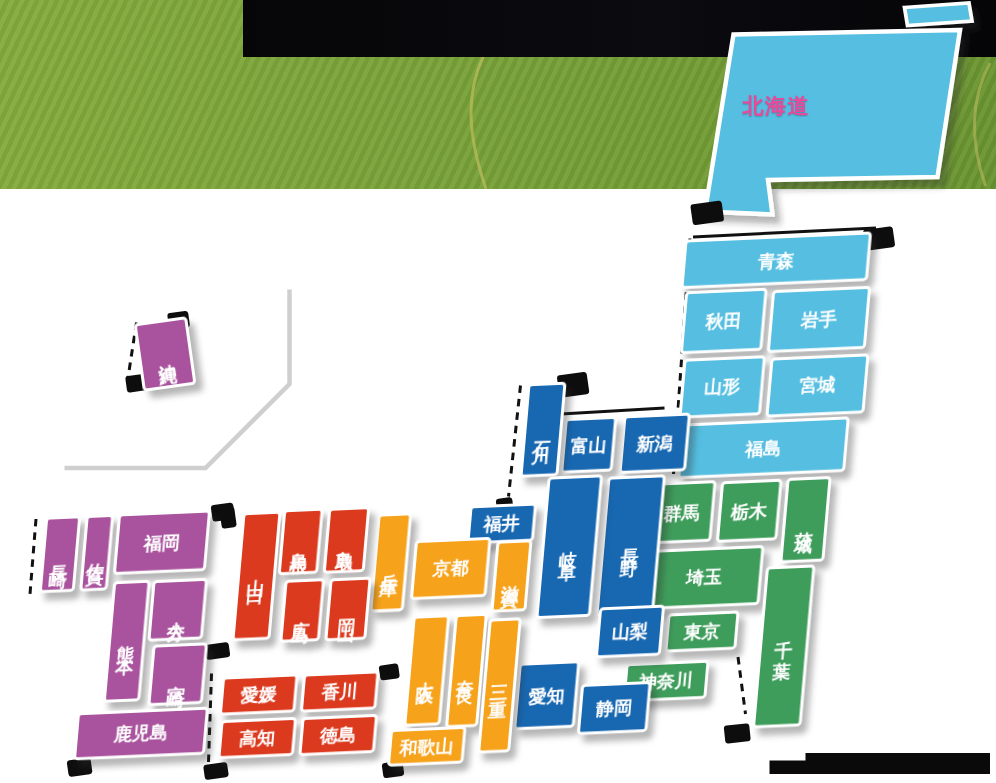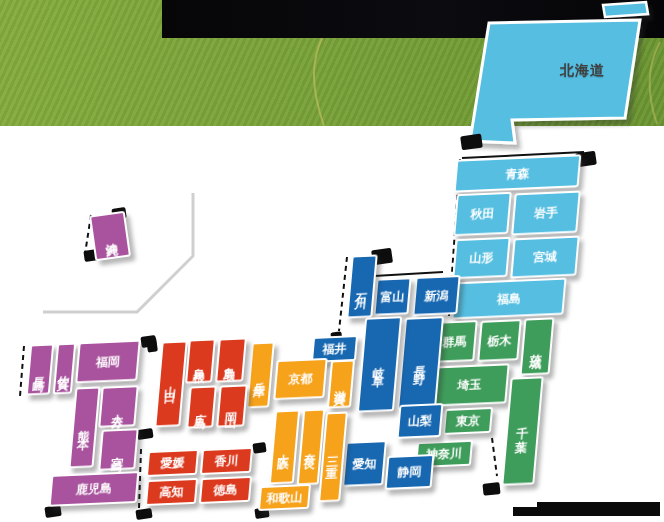--- a/index.html
+++ b/index.html
@@ -38,22 +38,22 @@
   .v{writing-mode:vertical-rl;text-orientation:upright;letter-spacing:3px;}
   .hokkaido-fill{fill:#55bee1;}
   .c-tohoku{background:#55bee1;}
   .c-kanto{background:#3f9d5b;}
   .c-chubu{background:#1767b1;}
   .c-kansai{background:#f6a21b;}
   .c-chushi{background:#dc3a1f;}
   .c-kyushu{background:#a9539e;}
   .okinawa-rot{transform:rotate(-8deg);}
   .hokkaido-label{
-    position:absolute;left:495px;top:62px;width:110px;text-align:right;
-    color:#404040;font-weight:bold;font-size:14px;letter-spacing:1px;
+    position:absolute;left:495px;top:62px;width:110px;text-align:left;
+    color:#ec4899;font-weight:bold;font-size:14px;letter-spacing:1px;
     text-shadow:0 1px 1px rgba(0,0,0,.25);
   }
 </style>
 </head>
 <body>
 
 <div class="stage">
 
   <div class="photo">
     <svg width="664" height="126" viewBox="0 0 664 126">

